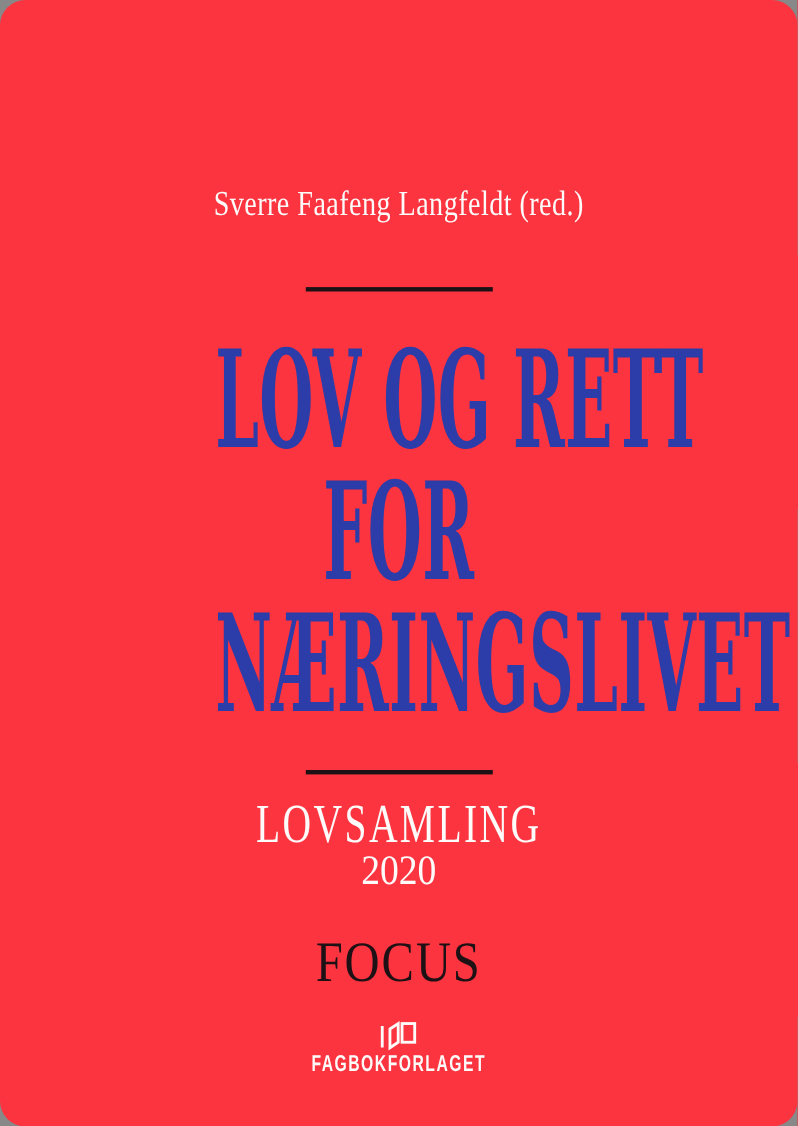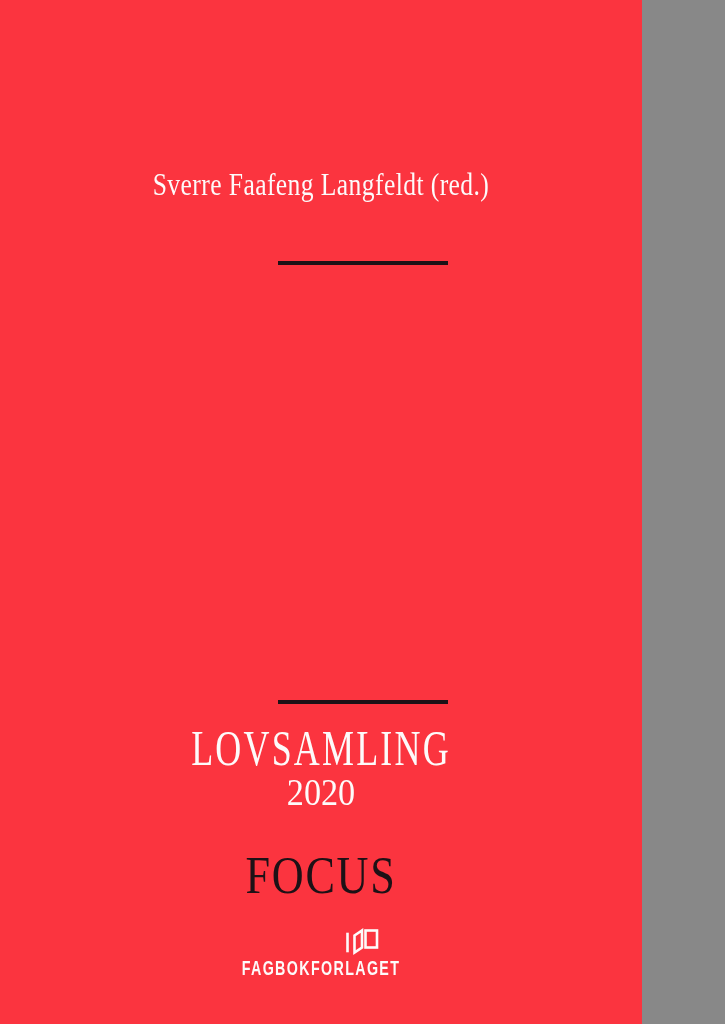--- a/index.html
+++ b/index.html
@@ -9,24 +9,25 @@
     --text-white: #fdfafa;
   }
   * { margin: 0; padding: 0; box-sizing: border-box; }
   html, body { width: 725px; height: 1024px; }
   body {
     font-family: "Liberation Serif", serif;
     background: #888;
   }
   .cover {
     position: relative;
-    width: 642px;
+    width: 725px;
     height: 1024px;
     background: var(--background);
     overflow: hidden;
+    border-radius: 23px;
   }
   .centered {
     position: absolute;
     left: 0;
     right: 0;
     text-align: center;
   }
   
   .author {
     top: 164px;
@@ -118,20 +119,25 @@
 </style>
 </head>
 <body>
 
 <div class="cover">
 
   <div class="centered author">Sverre Faafeng Langfeldt (red.)</div>
 
   <div class="divider divider-top"></div>
 
+  <h1 class="centered title">
+    <span class="title-line">LOV OG RETT</span>
+    <span class="title-line">FOR</span>
+    <span class="title-line">NÆRINGSLIVET</span>
+  </h1>
 
   <div class="divider divider-bottom"></div>
 
   <div class="centered series">LOVSAMLING</div>
 
   <div class="centered year">2020</div>
 
   <div class="centered edition">FOCUS</div>
 
   <svg class="logo-icon" viewBox="0 0 37 30" fill="none" stroke="#fdfafa" stroke-width="2.6" stroke-linecap="square">

